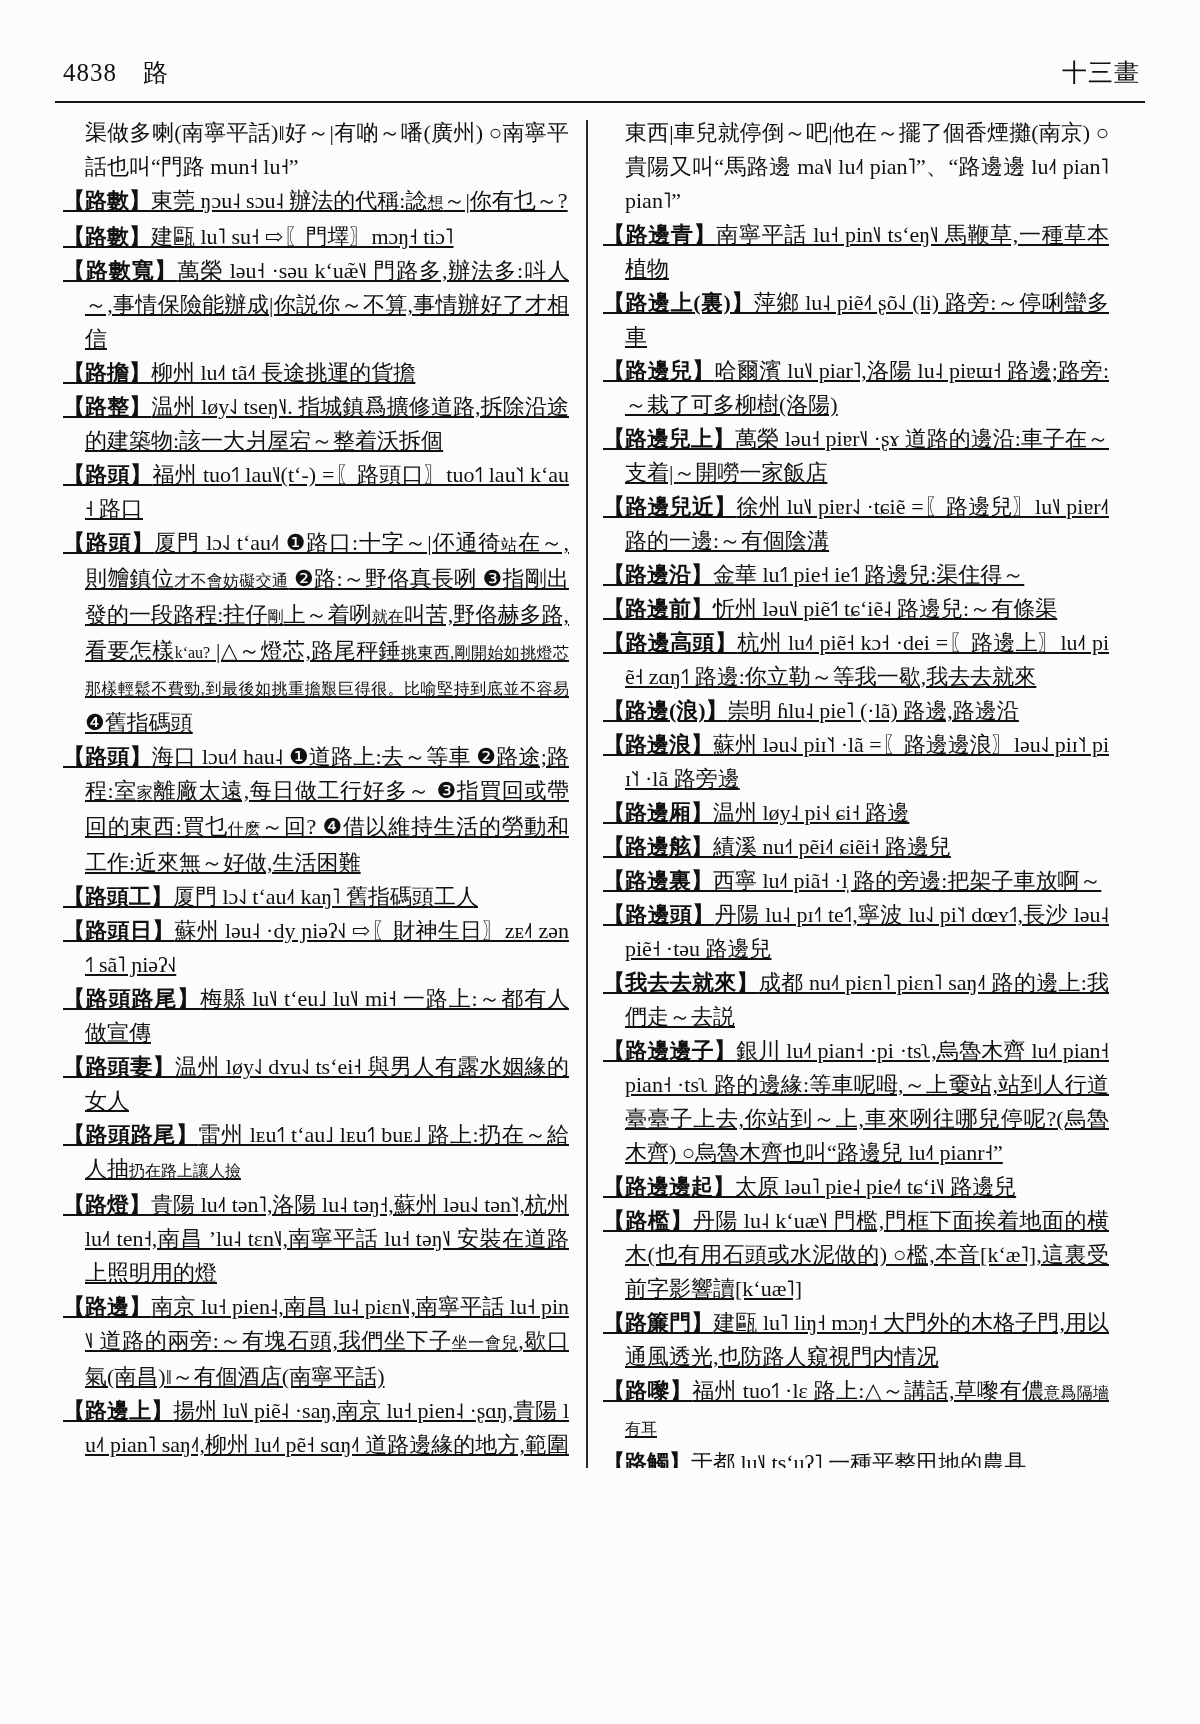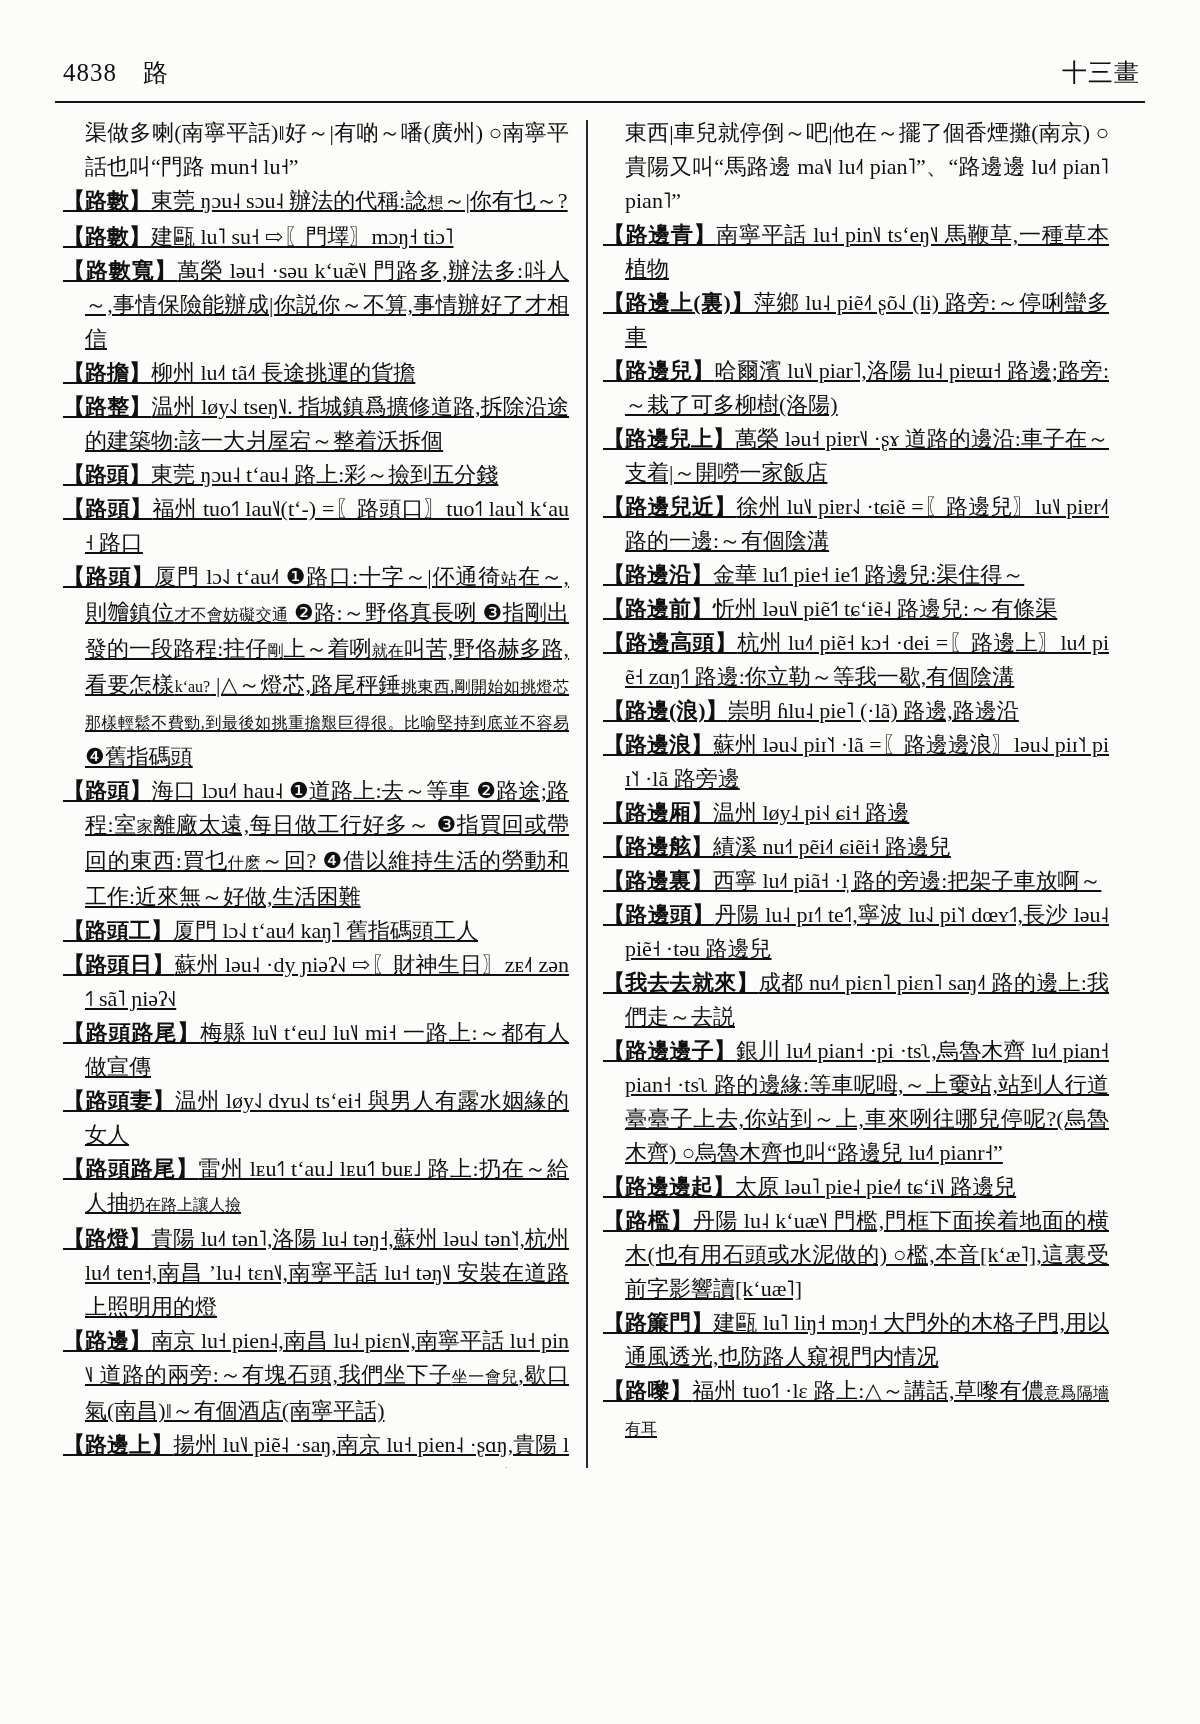--- a/index.html
+++ b/index.html
@@ -56,21 +56,20 @@
   <div class="rule"></div>
 
   <div class="columns">
     <div class="col">
         <div class="cont"><span>渠做多喇(南寧平話)‖好～|有啲～噃(廣州) ○南寧平話也叫“門路 mun˧ lu˧”</span></div>
         <div class="entry"><b class="hw">【路數】</b><span>東莞 ŋɔu˨ sɔu˨ 辦法的代稱:諗<span class="sm">想</span>～|你有乜～?</span></div>
         <div class="entry"><b class="hw">【路數】</b><span>建甌 lu˥ su˧ ⇨〖門墿〗mɔŋ˧ tiɔ˥</span></div>
         <div class="entry"><b class="hw">【路數寬】</b><span>萬榮 ləu˧ ·səu kʻuæ̃˥˩ 門路多,辦法多:呌人～,事情保險能辦成|你説你～不算,事情辦好了才相信</span></div>
         <div class="entry"><b class="hw">【路擔】</b><span>柳州 lu˨˦ tã˨˦ 長途挑運的貨擔</span></div>
         <div class="entry"><b class="hw">【路整】</b><span>温州 løy˨˩ tseŋ˥˩. 指城鎮爲擴修道路,拆除沿途的建築物:該一大爿屋宕～整着沃拆個</span></div>
-        <div class="entry"><b class="hw">【路頭】</b><span>東莞 ŋɔu˨ tʻau˨ 路上:彩～撿到五分錢</span></div>
         <div class="entry"><b class="hw">【路頭】</b><span>福州 tuo˦˥ lau˥˩(tʻ-) =〖路頭口〗tuo˦˥ lau˥˦ kʻau˧ 路口</span></div>
         <div class="entry"><b class="hw">【路頭】</b><span>厦門 lɔ˨˩ tʻau˨˦ ❶路口:十字～|伓通徛<span class="sm">站</span>在～,則𣍐鎮位<span class="sm">才不會妨礙交通</span> ❷路:～野佫真長咧 ❸指剛出發的一段路程:拄仔<span class="sm">剛</span>上～着咧<span class="sm">就在</span>叫苦,野佫赫多路,看要怎樣<span class="sm">kʻau?</span> |△～燈芯,路尾秤錘<span class="sm">挑東西,剛開始如挑燈芯那樣輕鬆不費勁,到最後如挑重擔艱巨得很。比喻堅持到底並不容易</span> ❹舊指碼頭</span></div>
         <div class="entry"><b class="hw">【路頭】</b><span>海口 lɔu˨˦ hau˨ ❶道路上:去～等車 ❷路途;路程:室<span class="sm">家</span>離廠太遠,每日做工行好多～ ❸指買回或帶回的東西:買乜<span class="sm">什麽</span>～回? ❹借以維持生活的勞動和工作:近來無～好做,生活困難</span></div>
         <div class="entry"><b class="hw">【路頭工】</b><span>厦門 lɔ˨˩ tʻau˨˦ kaŋ˥ 舊指碼頭工人</span></div>
         <div class="entry"><b class="hw">【路頭日】</b><span>蘇州 ləu˨ ·dy ɲiəʔ˧˩ ⇨〖財神生日〗zᴇ˨˦ zən˦˥ sã˥ ɲiəʔ˧˩</span></div>
         <div class="entry"><b class="hw">【路頭路尾】</b><span>梅縣 lu˥˩ tʻeu˩ lu˥˩ mi˧ 一路上:～都有人做宣傳</span></div>
         <div class="entry"><b class="hw">【路頭妻】</b><span>温州 løy˨˩ dʏu˨˩ tsʻei˧ 與男人有露水姻緣的女人</span></div>
         <div class="entry"><b class="hw">【路頭路尾】</b><span>雷州 lᴇu˦˥ tʻau˩ lᴇu˦˥ buᴇ˩ 路上:扔在～給人抽<span class="sm">扔在路上讓人撿</span></span></div>
         <div class="entry"><b class="hw">【路燈】</b><span>貴陽 lu˨˦ tən˥,洛陽 lu˨ təŋ˧,蘇州 ləu˨˩ tən˥˦,杭州 lu˨˦ ten˧,南昌 ʼlu˨ tɛn˥˩,南寧平話 lu˧ təŋ˥˩ 安裝在道路上照明用的燈</span></div>
         <div class="entry"><b class="hw">【路邊】</b><span>南京 lu˧ pien˨,南昌 lu˨ piɛn˥˩,南寧平話 lu˧ pin˥˩ 道路的兩旁:～有塊石頭,我們坐下子<span class="sm">坐一會兒</span>,歇口氣(南昌)‖～有個酒店(南寧平話)</span></div>
@@ -79,29 +78,30 @@
     <div class="divider"></div>
     <div class="col">
         <div class="cont"><span>東西|車兒就停倒～吧|他在～擺了個香煙攤(南京) ○貴陽又叫“馬路邊 ma˥˩ lu˨˦ pian˥”、“路邊邊 lu˨˦ pian˥ pian˥”</span></div>
         <div class="entry"><b class="hw">【路邊青】</b><span>南寧平話 lu˧ pin˥˩ tsʻeŋ˥˩ 馬鞭草,一種草本植物</span></div>
         <div class="entry"><b class="hw">【路邊上(裏)】</b><span>萍鄉 lu˨ piẽ˨˦ ʂõ˨˩ (li) 路旁:～停唎蠻多車</span></div>
         <div class="entry"><b class="hw">【路邊兒】</b><span>哈爾濱 lu˥˩ piar˥,洛陽 lu˨ piɐɯ˧ 路邊;路旁:～栽了可多柳樹(洛陽)</span></div>
         <div class="entry"><b class="hw">【路邊兒上】</b><span>萬榮 ləu˧ piɐr˥˩ ·ʂɤ 道路的邊沿:車子在～支着|～開嘮一家飯店</span></div>
         <div class="entry"><b class="hw">【路邊兒近】</b><span>徐州 lu˥˩ piɐr˨˩ ·tɕiẽ =〖路邊兒〗lu˥˩ piɐr˨˦ 路的一邊:～有個陰溝</span></div>
         <div class="entry"><b class="hw">【路邊沿】</b><span>金華 lu˦˥ pie˧ ie˦˥ 路邊兒:渠住得～</span></div>
         <div class="entry"><b class="hw">【路邊前】</b><span>忻州 ləu˥˩ piẽ˦˥ tɕʻiẽ˨ 路邊兒:～有條渠</span></div>
-        <div class="entry"><b class="hw">【路邊高頭】</b><span>杭州 lu˨˦ piẽ˧ kɔ˧ ·dei =〖路邊上〗lu˨˦ piẽ˧ zɑŋ˦˥ 路邊:你立勒～等我一歇,有個陰溝</span></div>
+        <div class="entry"><b class="hw">【路邊高頭】</b><span>杭州 lu˨˦ piẽ˧ kɔ˧ ·dei =〖路邊上〗lu˨˦ piẽ˧ zɑŋ˦˥ 路邊:你立勒～等我一歇,我去去就來</span></div>
         <div class="entry"><b class="hw">【路邊(浪)】</b><span>崇明 ɦlu˨ pie˥ (·lã) 路邊,路邊沿</span></div>
         <div class="entry"><b class="hw">【路邊浪】</b><span>蘇州 ləu˨˩ piɪ˥˦ ·lã =〖路邊邊浪〗ləu˨˩ piɪ˥˦ piɪ˥˦ ·lã 路旁邊</span></div>
         <div class="entry"><b class="hw">【路邊厢】</b><span>温州 løy˨ pi˧˨ ɕi˧ 路邊</span></div>
         <div class="entry"><b class="hw">【路邊舷】</b><span>績溪 nu˧˦ pẽi˨˦ ɕiẽi˧ 路邊兒</span></div>
         <div class="entry"><b class="hw">【路邊裏】</b><span>西寧 lu˨˦ piã˧ ·l̩ 路的旁邊:把架子車放啊～</span></div>
         <div class="entry"><b class="hw">【路邊頭】</b><span>丹陽 lu˨ pɪ˧˥ te˦˥,寧波 lu˨˩ pi˥˦ dœʏ˦˥,長沙 ləu˨ piẽ˧ ·təu 路邊兒</span></div>
         <div class="entry"><b class="hw">【我去去就來】</b><span>成都 nu˨˦ piɛn˥ piɛn˥ saŋ˨˦ 路的邊上:我們走～去説</span></div>
         <div class="entry"><b class="hw">【路邊邊子】</b><span>銀川 lu˨˦ pian˧ ·pi ·tsʅ,烏魯木齊 lu˨˦ pian˧ pian˧ ·tsʅ 路的邊緣:等車呢呣,～上嫑站,站到人行道臺臺子上去,你站到～上,車來咧往哪兒停呢?(烏魯木齊) ○烏魯木齊也叫“路邊兒 lu˨˦ pianr˧”</span></div>
         <div class="entry"><b class="hw">【路邊邊起】</b><span>太原 ləu˥ pie˨ pie˨˦ tɕʻi˥˩ 路邊兒</span></div>
         <div class="entry"><b class="hw">【路檻】</b><span>丹陽 lu˨ kʻuæ˥˨ 門檻,門框下面挨着地面的横木(也有用石頭或水泥做的) ○檻,本音[kʻæ˥],這裏受前字影響讀[kʻuæ˥]</span></div>
         <div class="entry"><b class="hw">【路簾門】</b><span>建甌 lu˥ liŋ˧ mɔŋ˧ 大門外的木格子門,用以通風透光,也防路人窺視門内情况</span></div>
         <div class="entry"><b class="hw">【路嚟】</b><span>福州 tuo˦˥ ·lɛ 路上:△～講話,草嚟有儂<span class="sm">意爲隔墻有耳</span></span></div>
+        <div class="entry"><b class="hw">【路觸】</b><span>于都 lu˥˩ tʂʻuʔ˥ 一種平整田地的農具</span></div>
       </div>
   </div>
 
 </div>
 
 </body></html>

